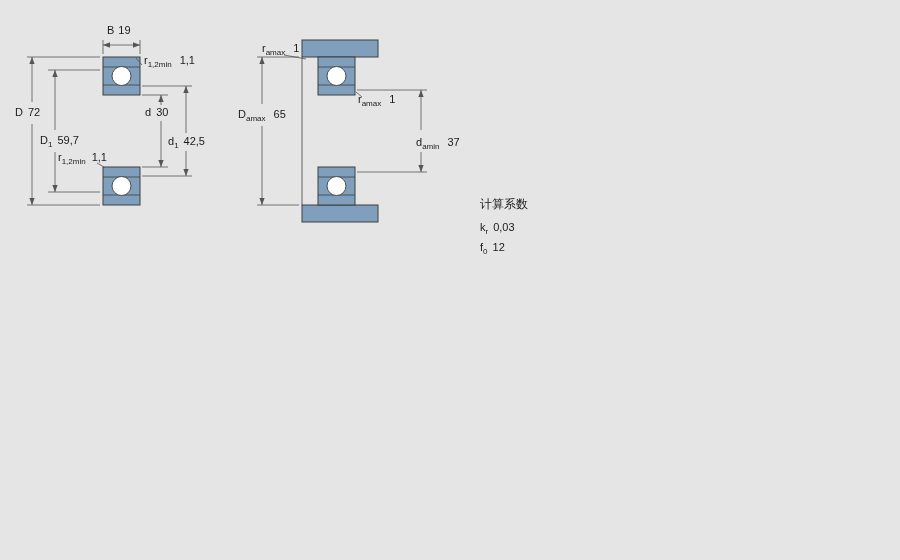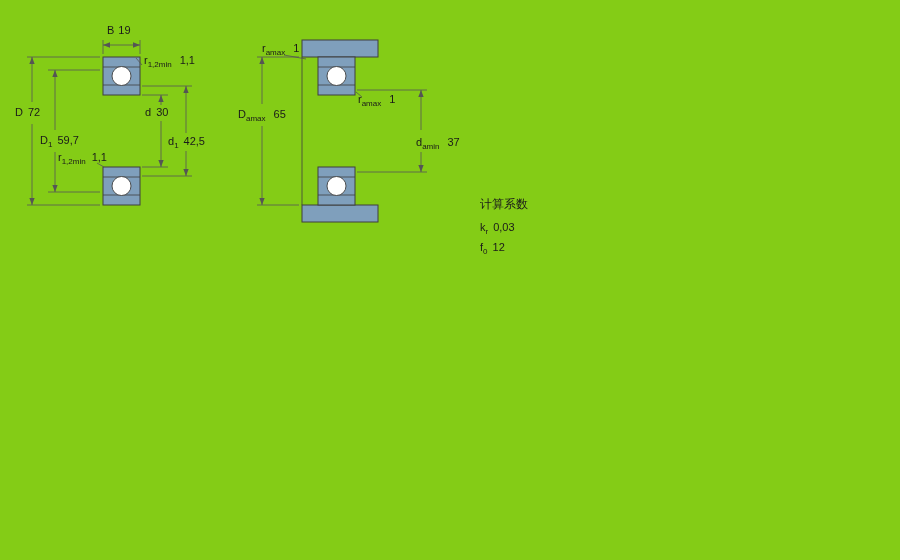--- a/index.html
+++ b/index.html
@@ -1,16 +1,16 @@
 <!DOCTYPE html>
 <html><head>
 <meta charset="utf-8">
 <style>
   html,body{margin:0;padding:0;background:#ffffff;}
-  .canvas{position:relative;width:900px;height:560px;background:#84cc16;overflow:hidden;}
+  .canvas{position:relative;width:900px;height:560px;background:#e5e5e5;overflow:hidden;}
   svg{display:block;}
   text{font-family:"Liberation Sans","DejaVu Sans",sans-serif;font-size:11px;fill:#1a1a1a;}
   .sub{font-size:8px;}
   .title-text{font-size:12px;}
   .thin{stroke:#3f3f3f;stroke-width:0.8;fill:none;}
   .dline{stroke:#555555;stroke-width:0.8;fill:none;}
   .ball{fill:#ffffff;stroke:#3f3f3f;stroke-width:0.9;}
   .section{stroke:#3f3f3f;stroke-width:1;}
 </style>
 </head>

